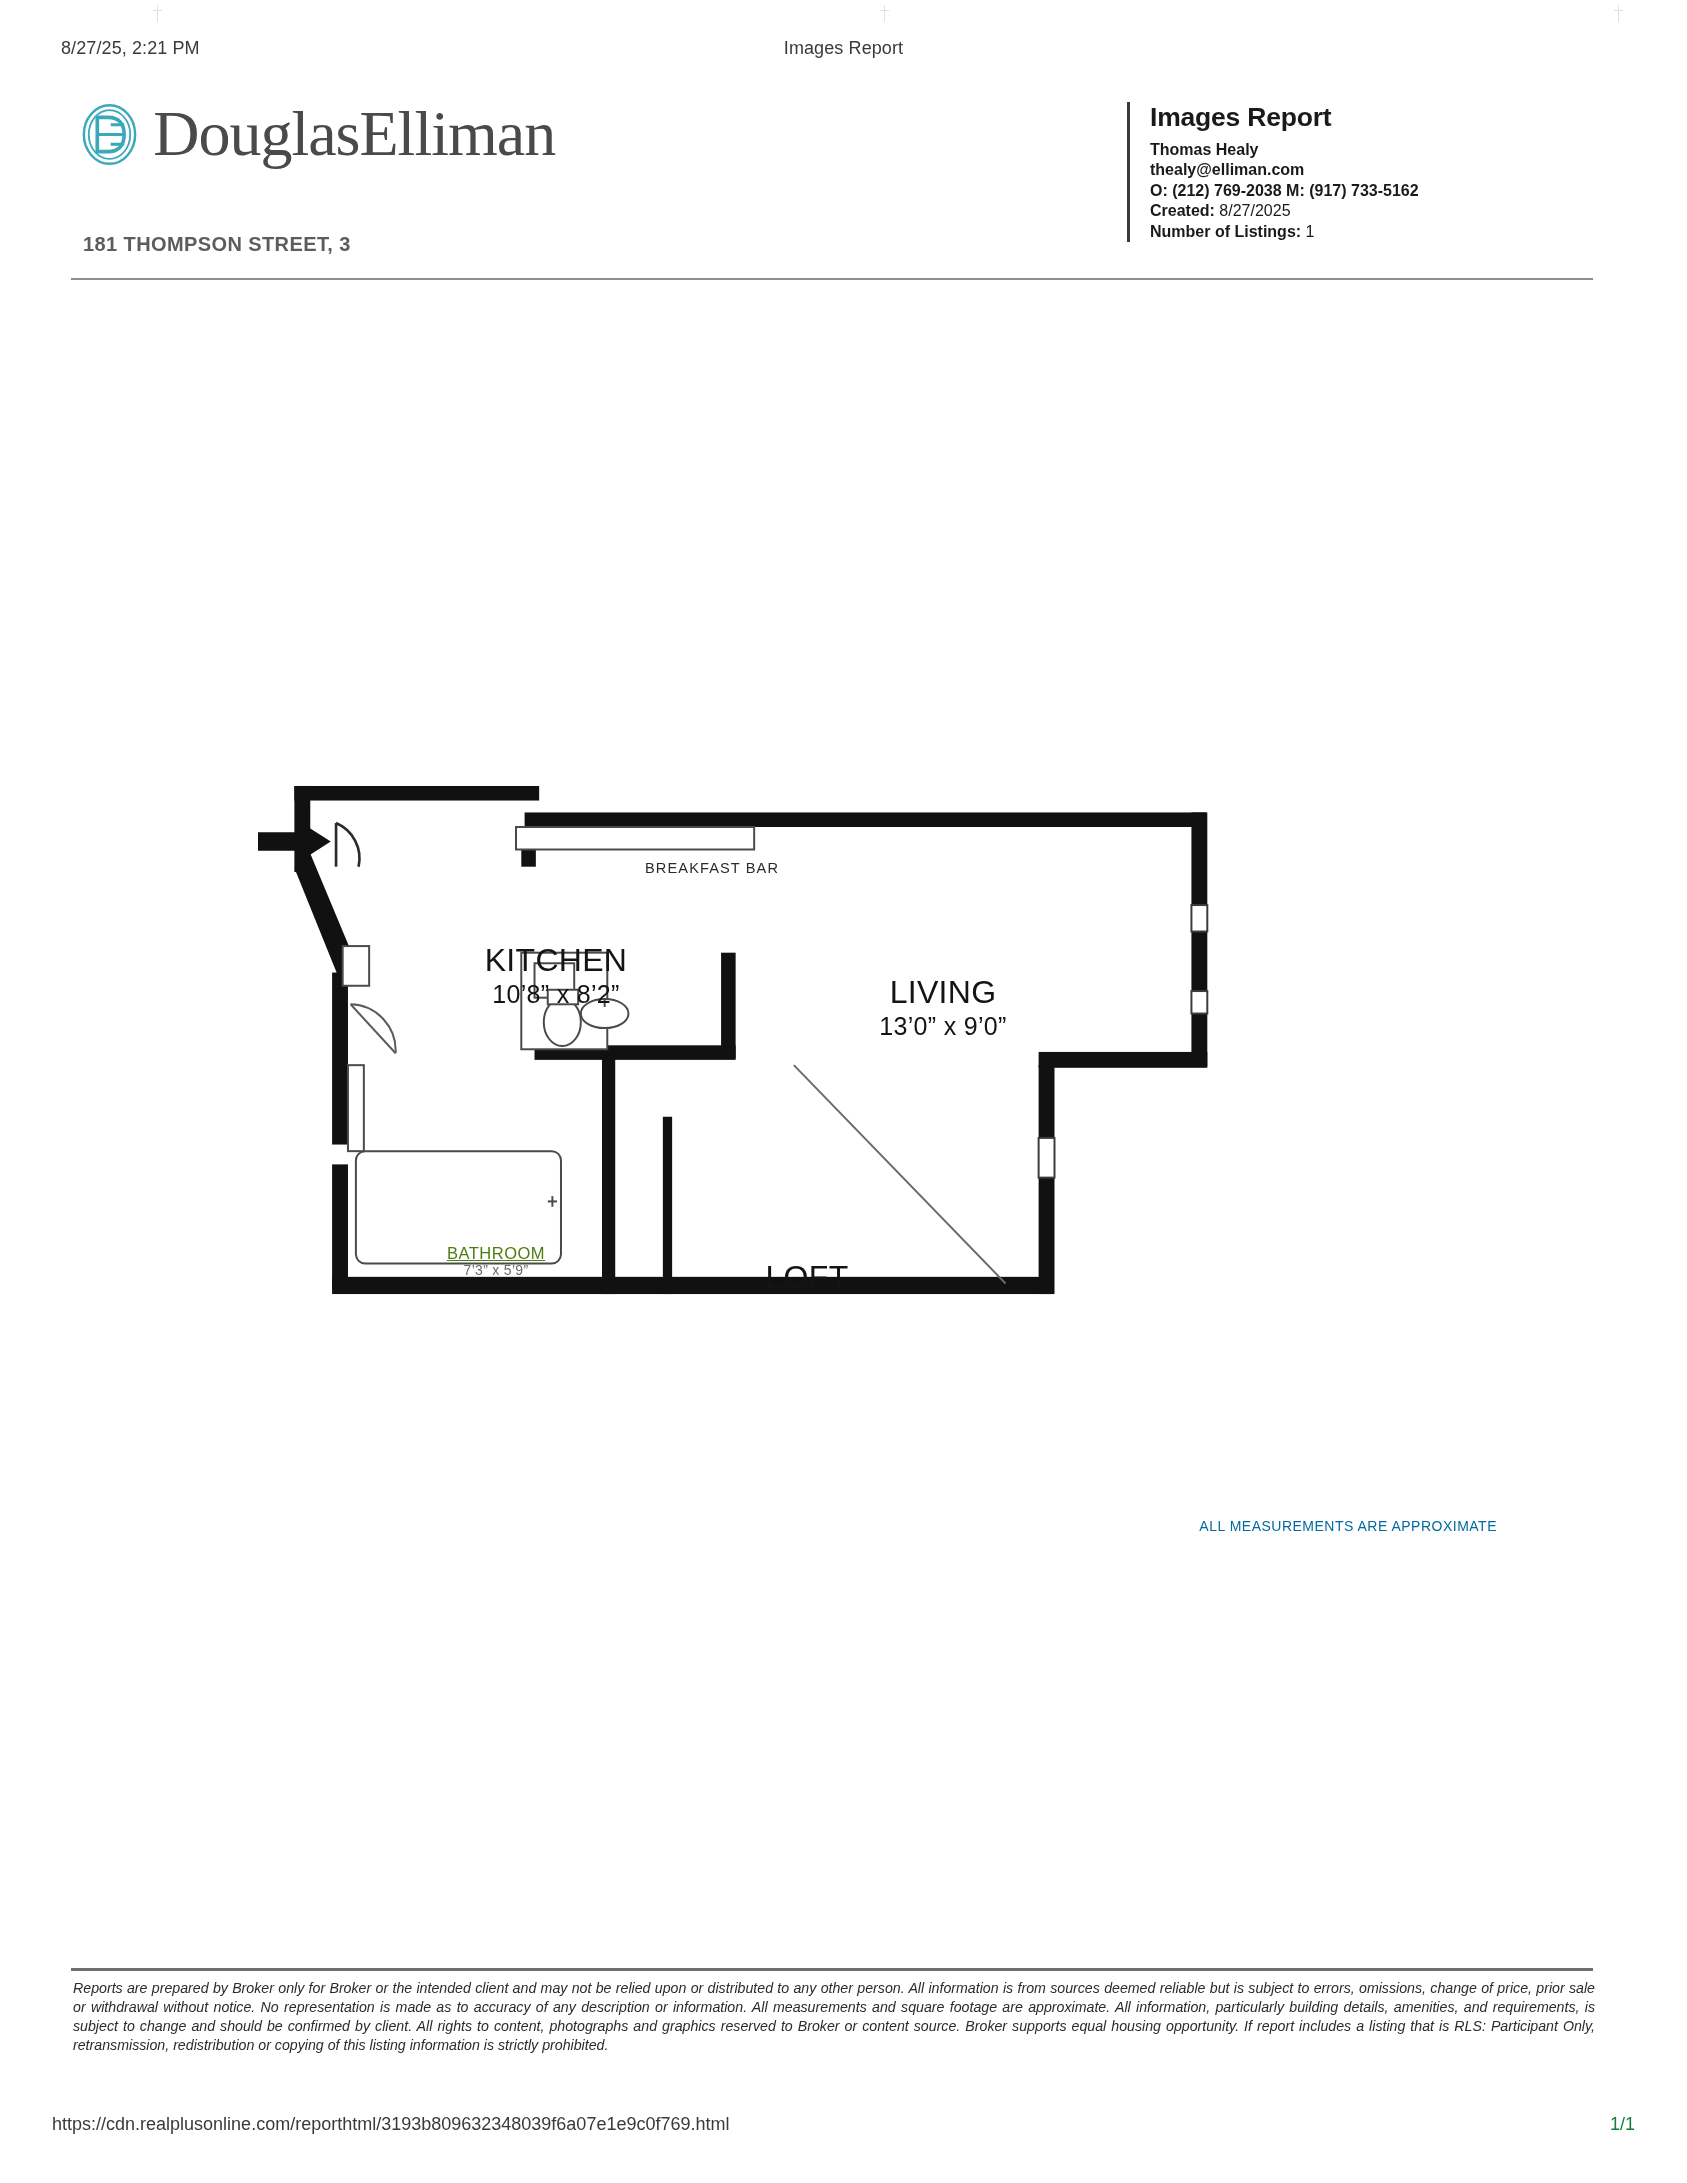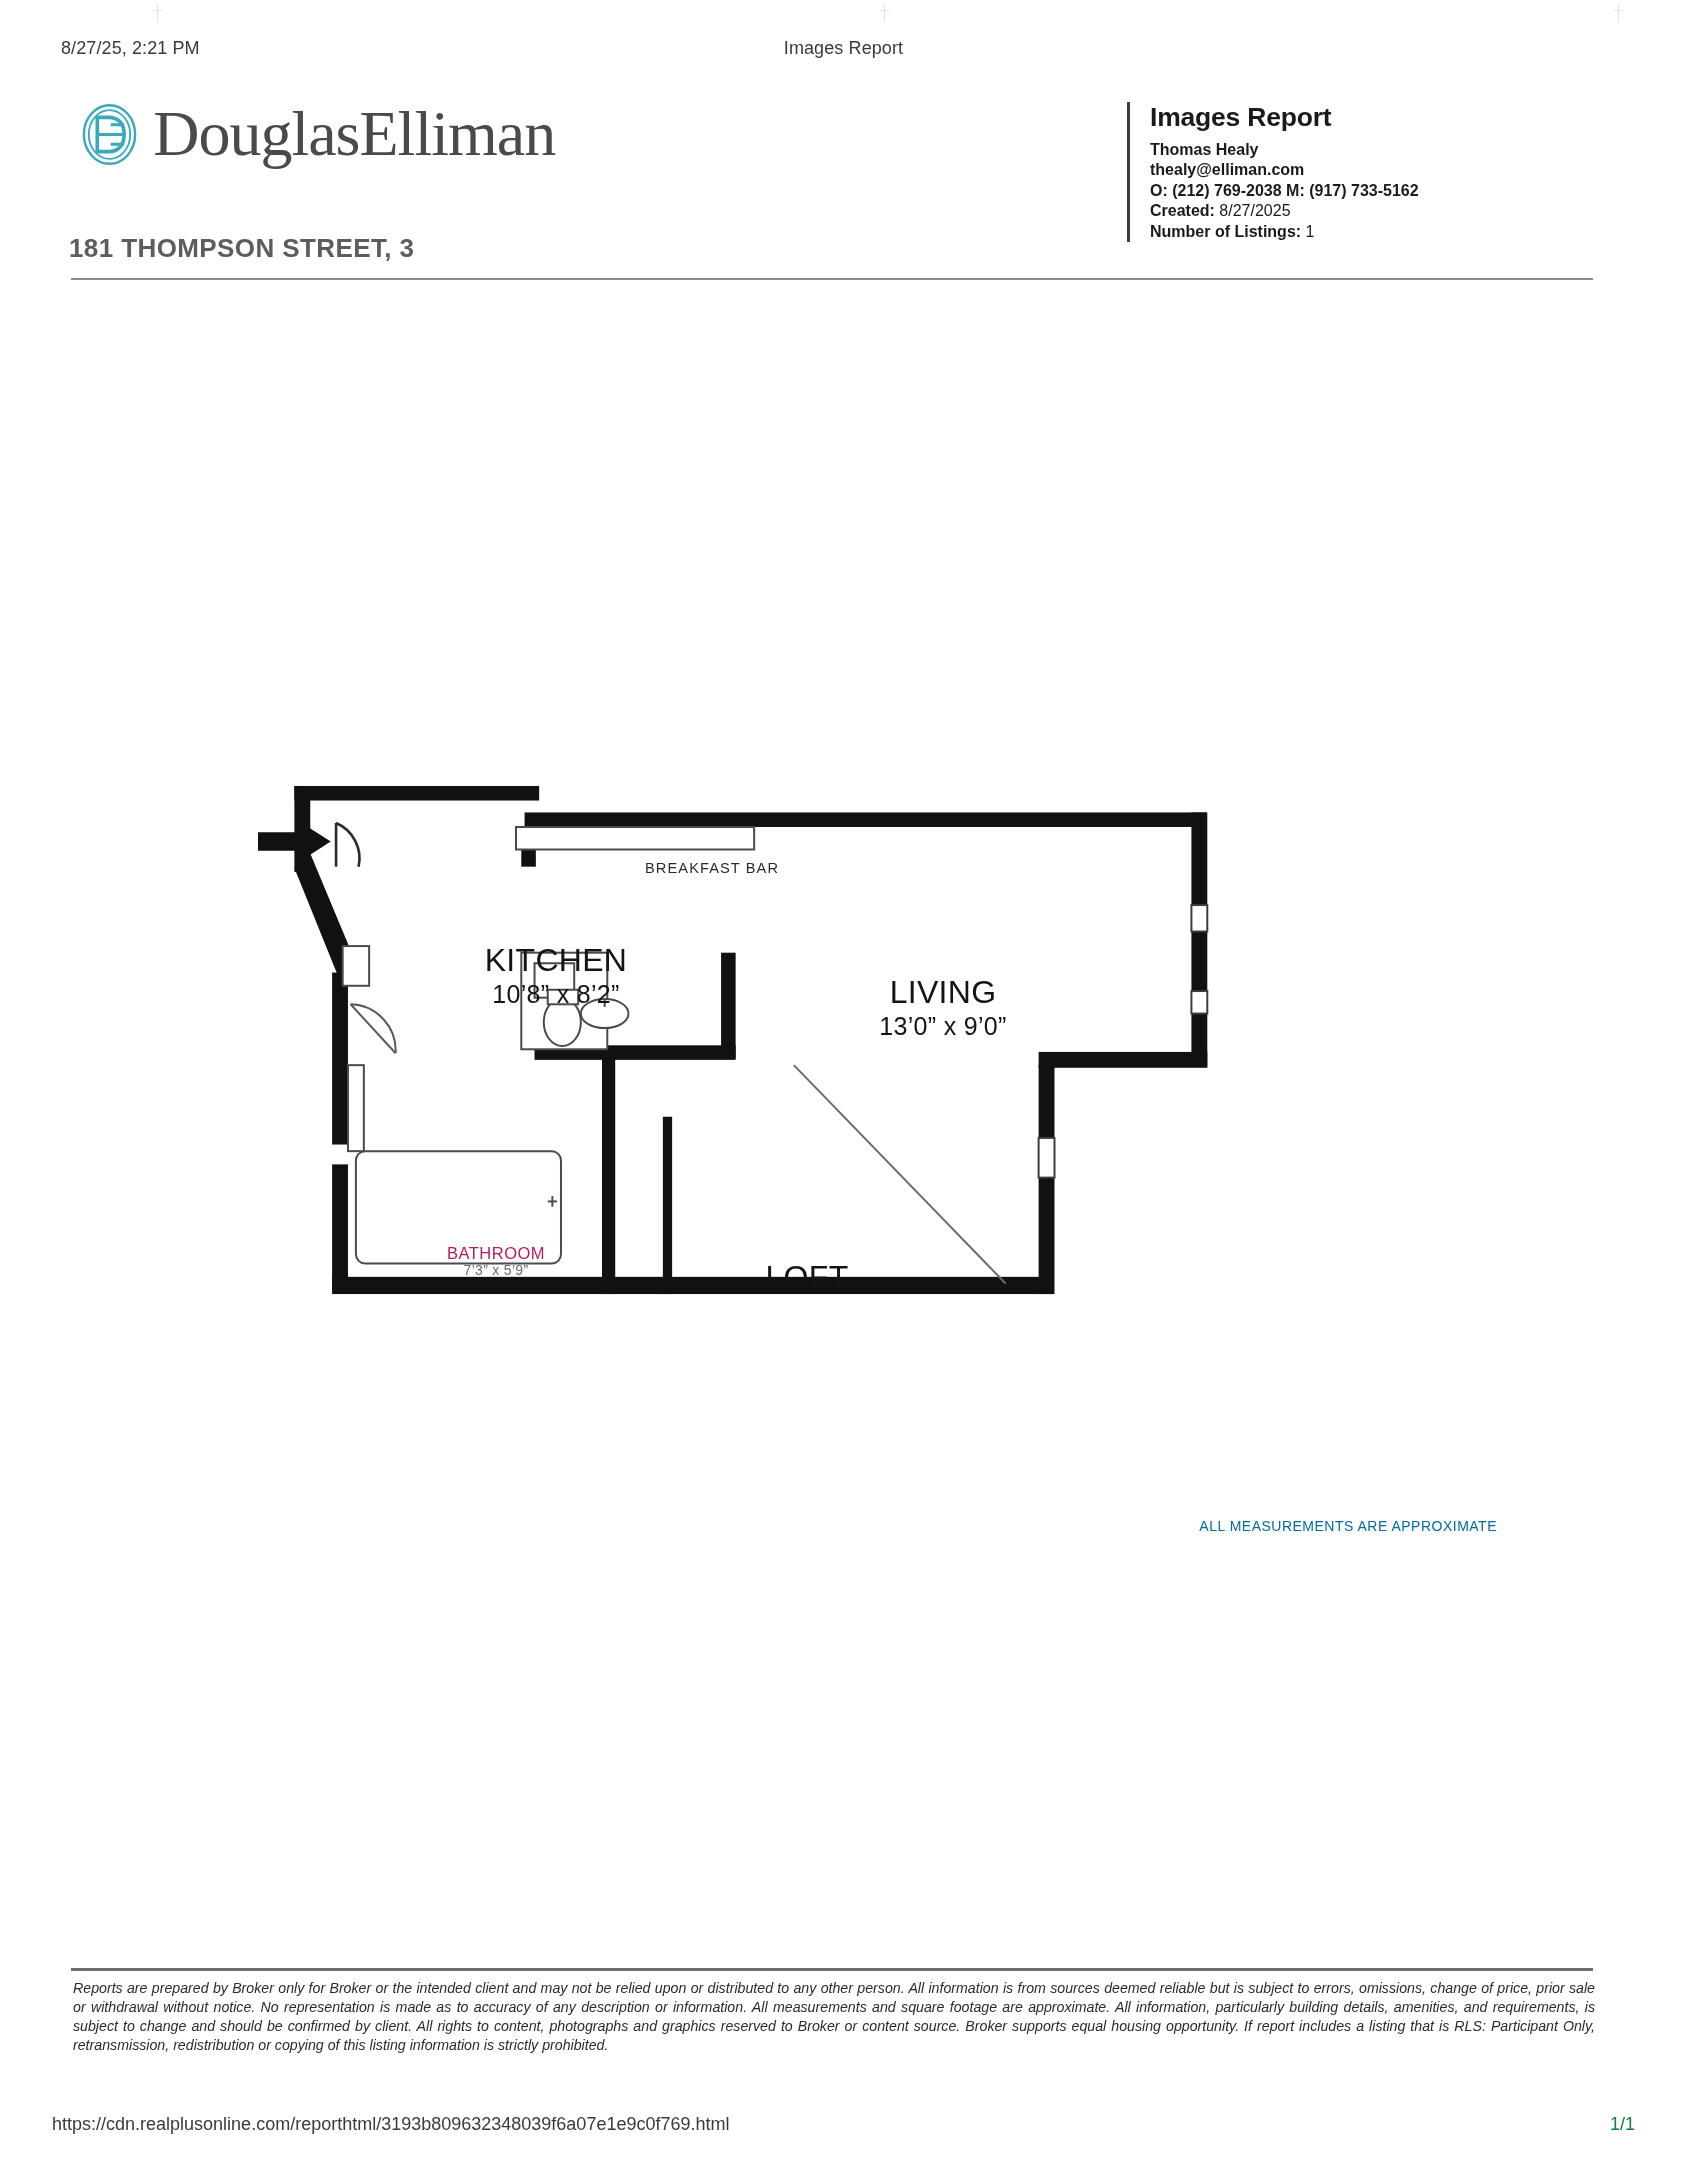--- a/index.html
+++ b/index.html
@@ -126,23 +126,23 @@
   }
 
   
   .address-wrap {
     position: absolute;
     left: 0; top: 233px;
     width: 1687px;
   }
   .address-line {
     position: absolute;
-    left: 69px;
-    top: 0;
-    font-size: 26px;
+    left: 83px;
+    top: 0;
+    font-size: 20px;
     font-weight: bold;
     color: #5d5d5d;
     letter-spacing: 0.4px;
     white-space: nowrap;
   }
   .rule-top {
     position: absolute;
     left: 71px;
     top: 45px;
     width: 1522px;
@@ -174,22 +174,23 @@
     letter-spacing: 0.3px;
     line-height: 1.12;
   }
   .room-label .rdim {
     font-size: 25px;
     letter-spacing: 0.3px;
     line-height: 1.2;
   }
   .room-label.small .rname {
     font-size: 16.5px;
-    color: #be185d;
+    color: #4d7c0f;
     letter-spacing: 0.5px;
+    text-decoration: underline;
   }
   .room-label.small .rdim {
     font-size: 14px;
     color: #6b6b6b;
   }
   .bar-label {
     position: absolute;
     font-size: 14.6px;
     letter-spacing: 1.1px;
     color: #2b2b2b;

